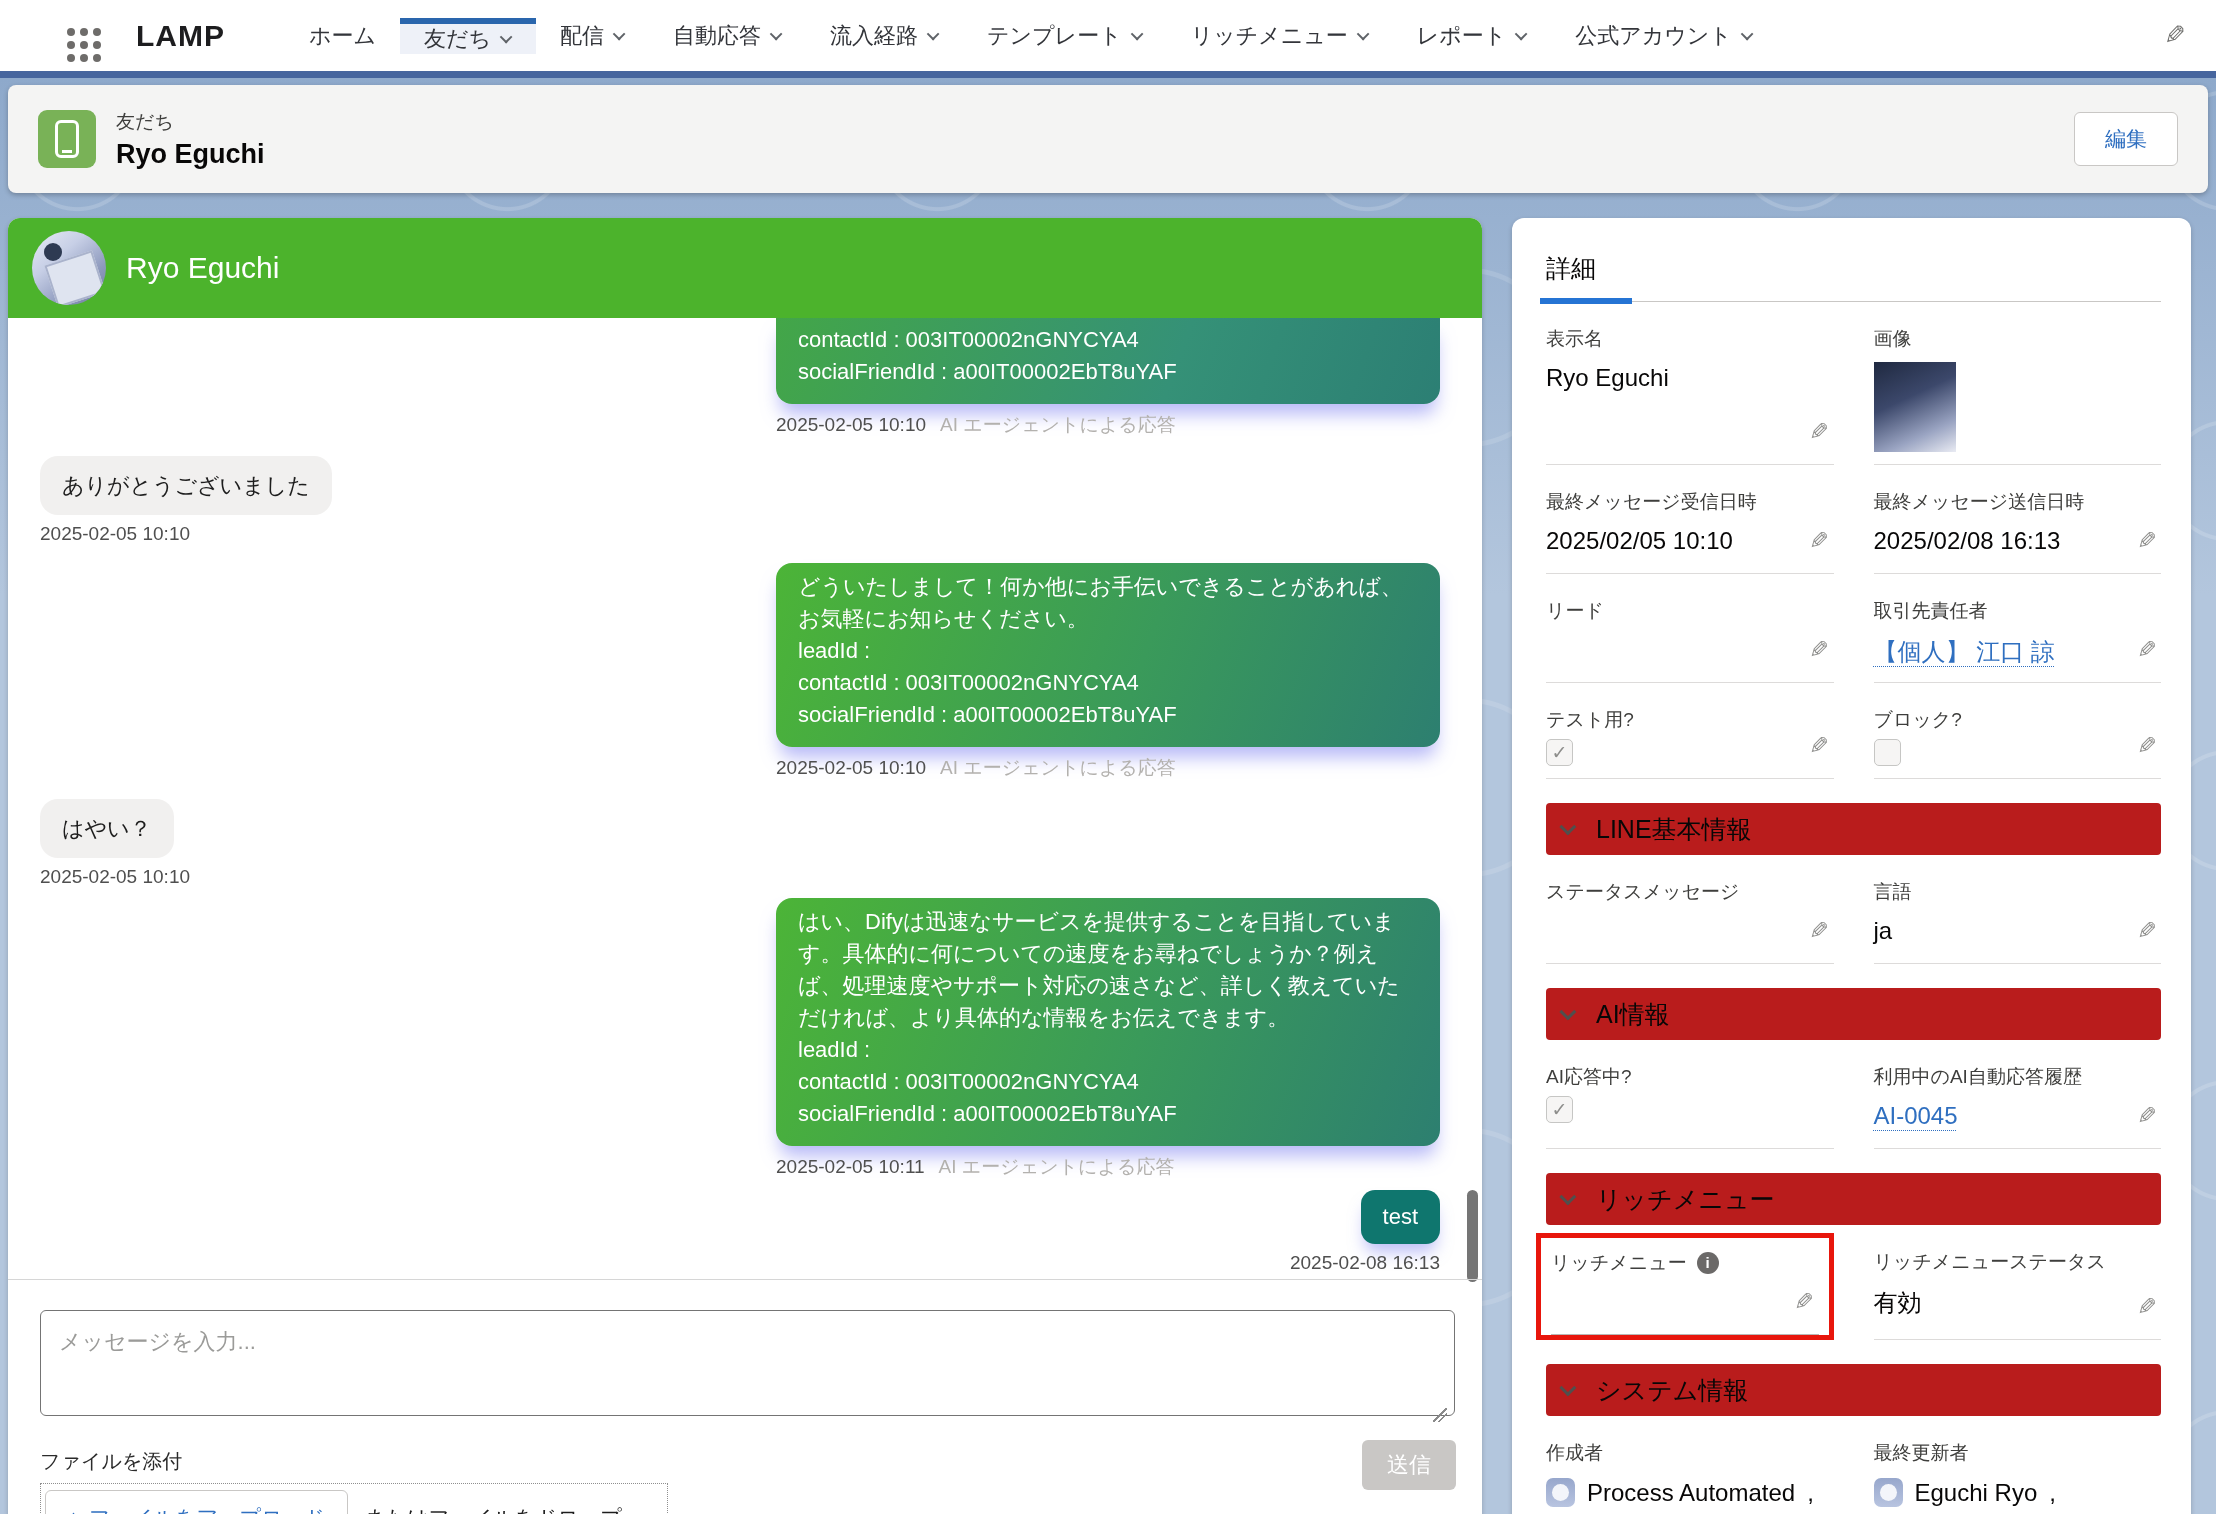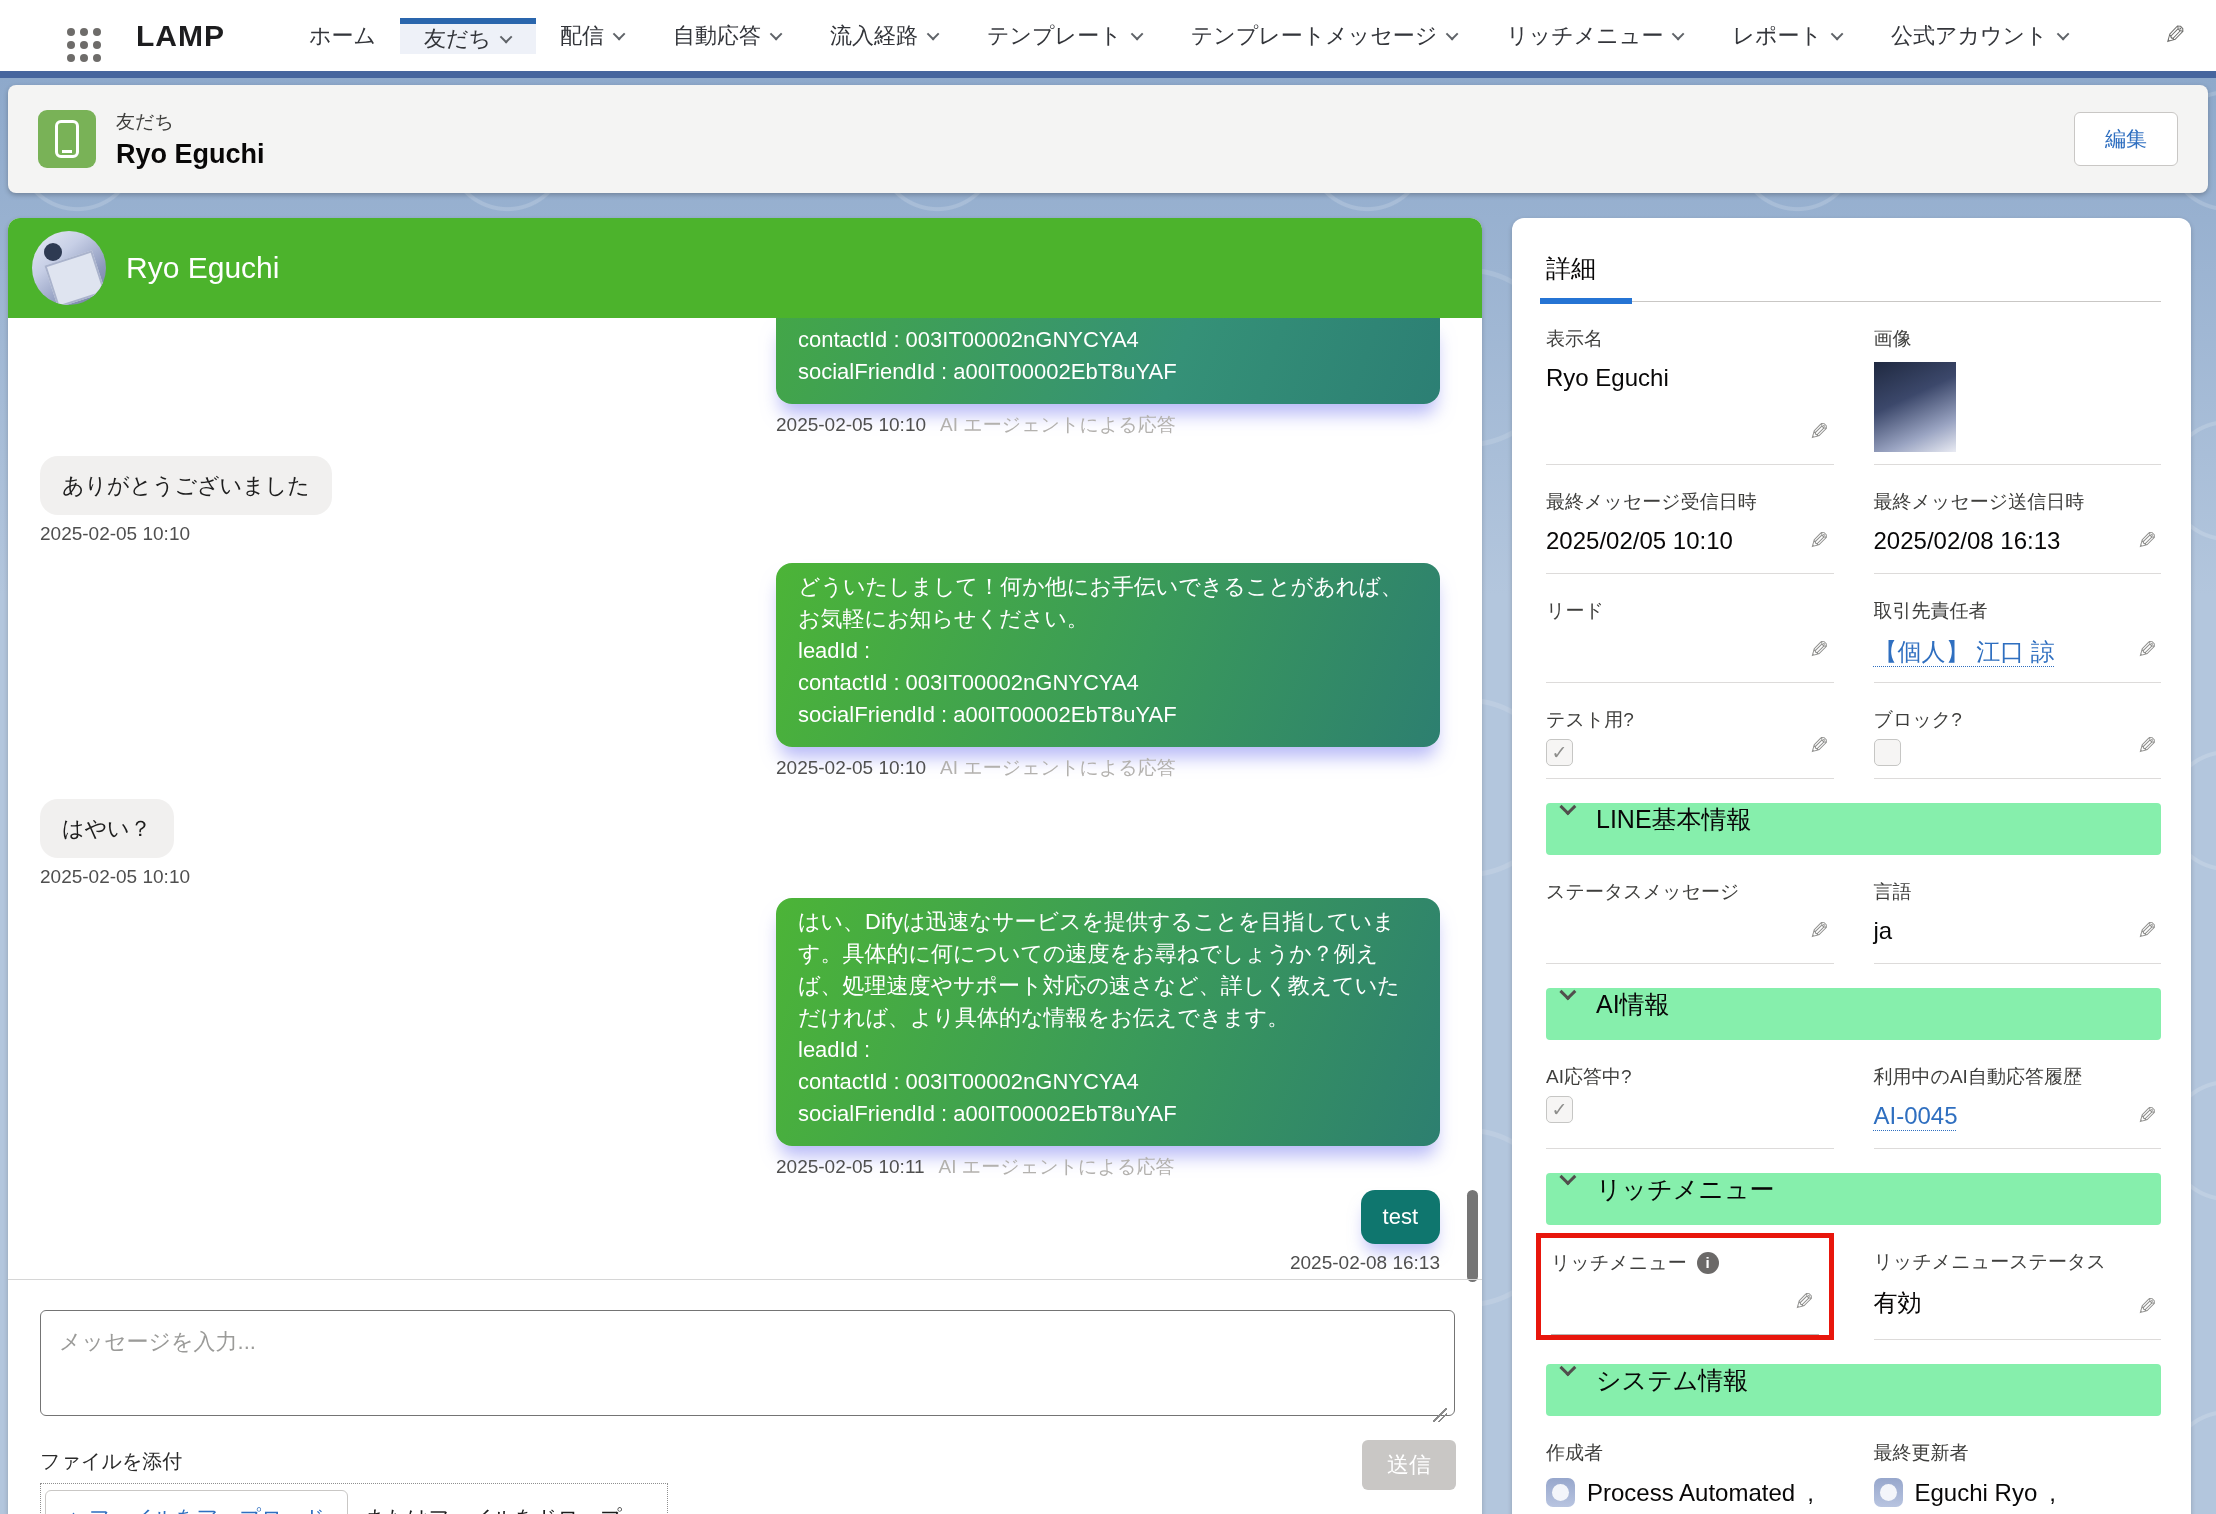--- a/index.html
+++ b/index.html
@@ -133,22 +133,22 @@
   .flabel { font-size:19px; color:#3e3e3c; display:flex; align-items:center; gap:10px; }
   .fvalue { font-size:24px; color:#080707; margin-top:12px; min-height:34px; }
   .fvalue a { color:#2f6fc0; text-decoration:underline dotted 1px; text-underline-offset:6px; cursor:pointer; }
   .pencil { position:absolute; right:4px; bottom:18px; cursor:pointer; }
   .pencil .pencil-glyph { font-size:24px; color:#8e8e8c; }
   .cbx { width:27px; height:27px; background:#f6f5f4; border:1px solid #c6c6c4; border-radius:5px;
     display:flex; align-items:center; justify-content:center; color:#8d8d8b;
     font-size:19px; font-weight:bold; margin-top:6px; }
   .thumb { width:82px; height:90px; margin-top:10px;
     background:linear-gradient(155deg,#1f2940 0%,#3c486b 40%,#9aa4c2 75%,#e9ebf3 100%); }
-  .section-bar { margin-top:24px; background:#86efac; border-radius:4px; height:52px;
-    display:flex; align-items:flex-start; padding:0 18px; font-size:25px; color:#080707; cursor:pointer; }
+  .section-bar { margin-top:24px; background:#b91c1c; border-radius:4px; height:52px;
+    display:flex; align-items:center; padding:0 18px; font-size:25px; color:#080707; cursor:pointer; }
   .sec-chev { width:12px; height:12px; border-left:3px solid #514f4d; border-bottom:3px solid #514f4d;
     transform:rotate(-45deg) translateY(-3px); margin-right:20px; flex:none; }
   .info-i { display:inline-block; width:22px; height:22px; border-radius:50%; background:#6b6968;
     color:#fff; font-size:15px; font-weight:bold; text-align:center; line-height:22px; cursor:pointer; }
   .info-i::after { content:"i"; }
   .red-box { border:5px solid #e8160c; margin:-8px 0 0 -10px; padding:4px 10px 0 10px; }
   .user-line { display:flex; align-items:center; gap:12px; margin-top:12px; font-size:24px; color:#080707; }
   .astro { width:29px; height:29px; border-radius:7px; flex:none; position:relative;
     background:linear-gradient(#97a7cc,#b8c4e0); overflow:hidden; }
   .astro::after { content:""; position:absolute; left:6px; top:6px; width:17px; height:17px;
@@ -188,24 +188,20 @@
       </span>
     <span class="tab">
         <span>流入経路</span>
         <i class="chev"></i>
       </span>
     <span class="tab">
         <span>テンプレート</span>
         <i class="chev"></i>
       </span>
     <span class="tab">
-        <span>テンプレートメッセージ</span>
-        <i class="chev"></i>
-      </span>
-    <span class="tab">
         <span>リッチメニュー</span>
         <i class="chev"></i>
       </span>
     <span class="tab">
         <span>レポート</span>
         <i class="chev"></i>
       </span>
     <span class="tab">
         <span>公式アカウント</span>
         <i class="chev"></i>

